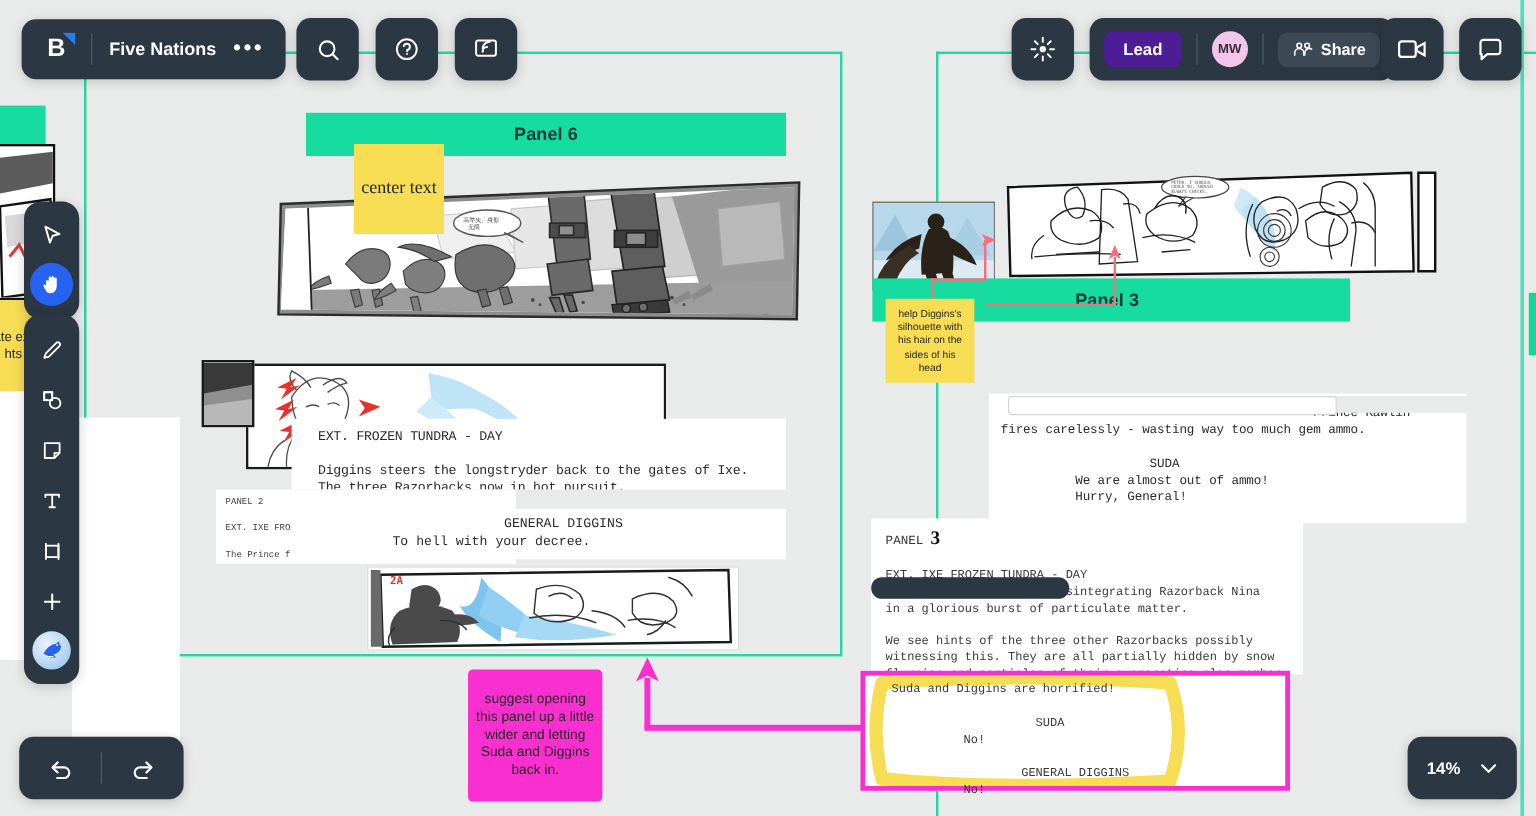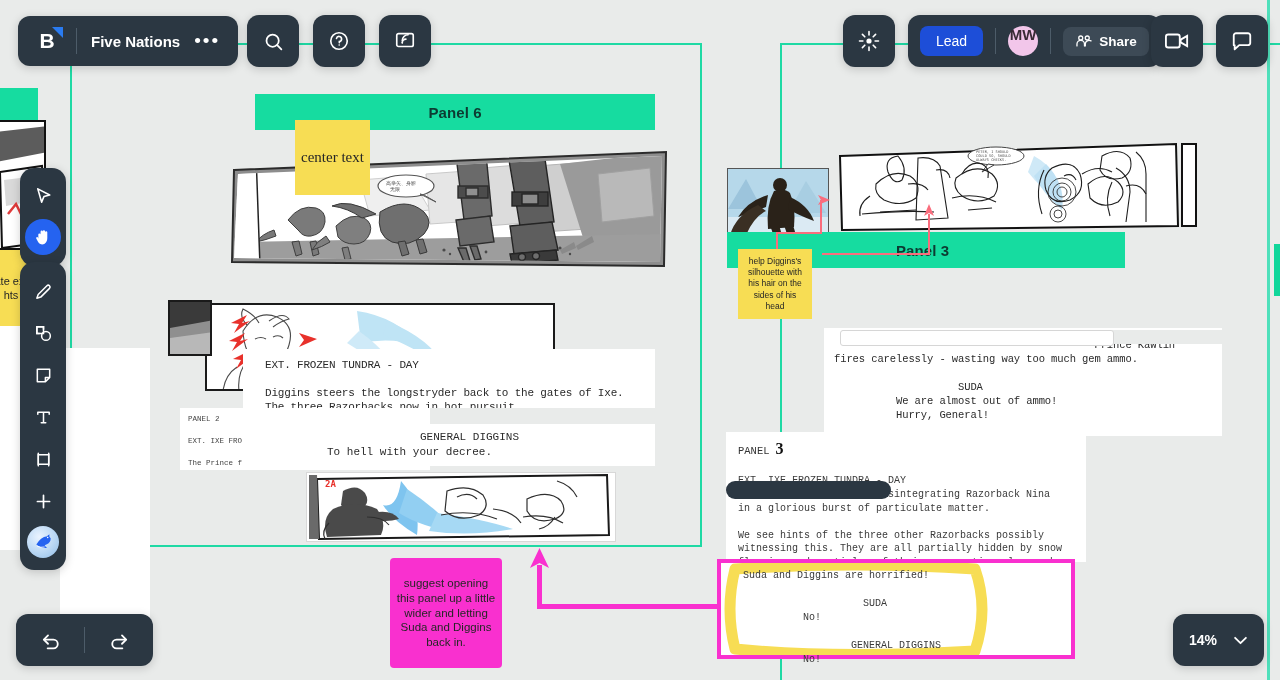--- a/index.html
+++ b/index.html
@@ -63,27 +63,27 @@
     font-weight: 800; font-size: 21px; color: #fff;
   }
   .logo-b .flag {
     position: absolute; right: -1px; top: 1px; width: 11px; height: 11px;
     background: #2a7bf0; clip-path: polygon(0 0, 100% 0, 100% 100%);
   }
   .doc-title { color: #fff; font-size: 15px; font-weight: 600; }
   .dots { color: #fff; font-size: 19px; letter-spacing: 2px; line-height: 10px; cursor: pointer; }
 
   .lead-btn {
-    background: #1d4ed8; color: #fff; border-radius: 8px;
-    padding: 7px 16px; font-size: 14px; font-weight: 400; cursor: pointer;
+    background: #4c1d95; color: #fff; border-radius: 8px;
+    padding: 7px 16px; font-size: 14px; font-weight: 700; cursor: pointer;
   }
   .avatar {
     width: 30px; height: 30px; border-radius: 50%; background: #f2c6ea;
-    display: flex; justify-content: center;
-    color: #3a2b36; font-size: 15px; font-weight: 700; cursor: pointer;
+    display: flex; align-items: center; justify-content: center;
+    color: #3a2b36; font-size: 11px; font-weight: 700; cursor: pointer;
   }
   .share-btn {
     background: #3d4a56; color: #fff; border-radius: 8px;
     padding: 7px 12px; font-size: 13.5px; font-weight: 600;
     display: flex; align-items: center; gap: 6px; cursor: pointer;
   }
 
   
   .rail {
     position: absolute; background: #2b3742; border-radius: 14px;

